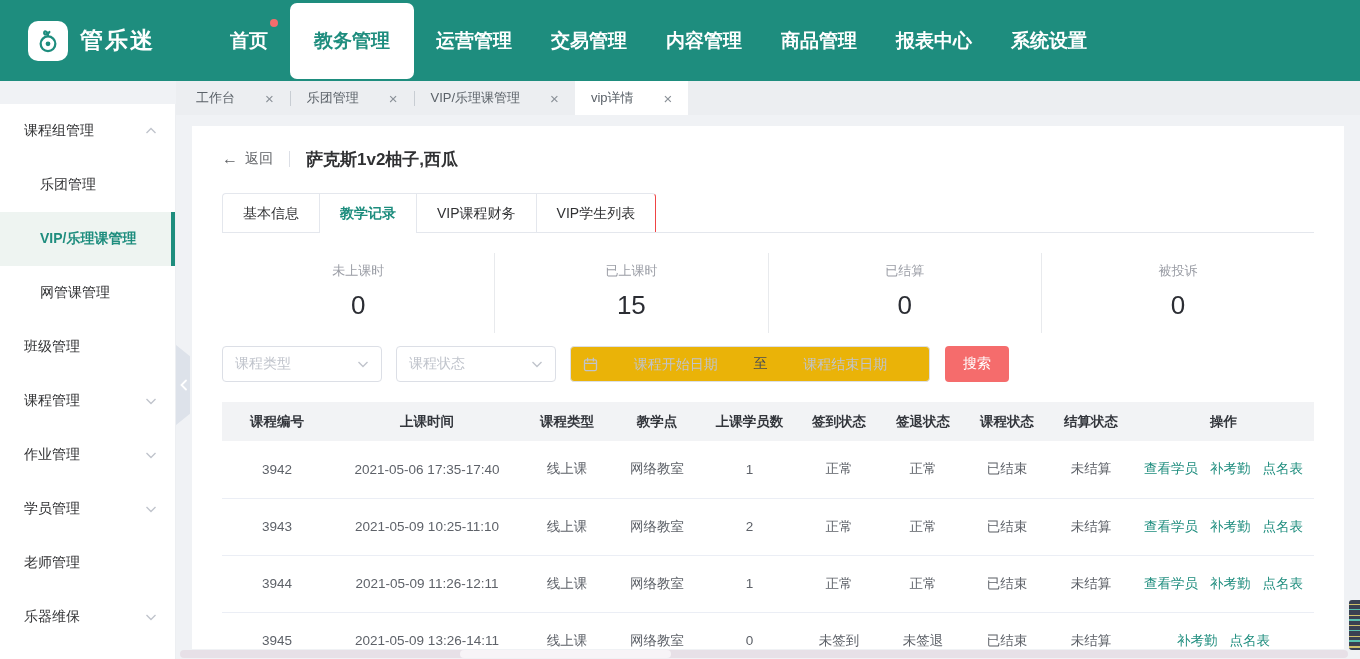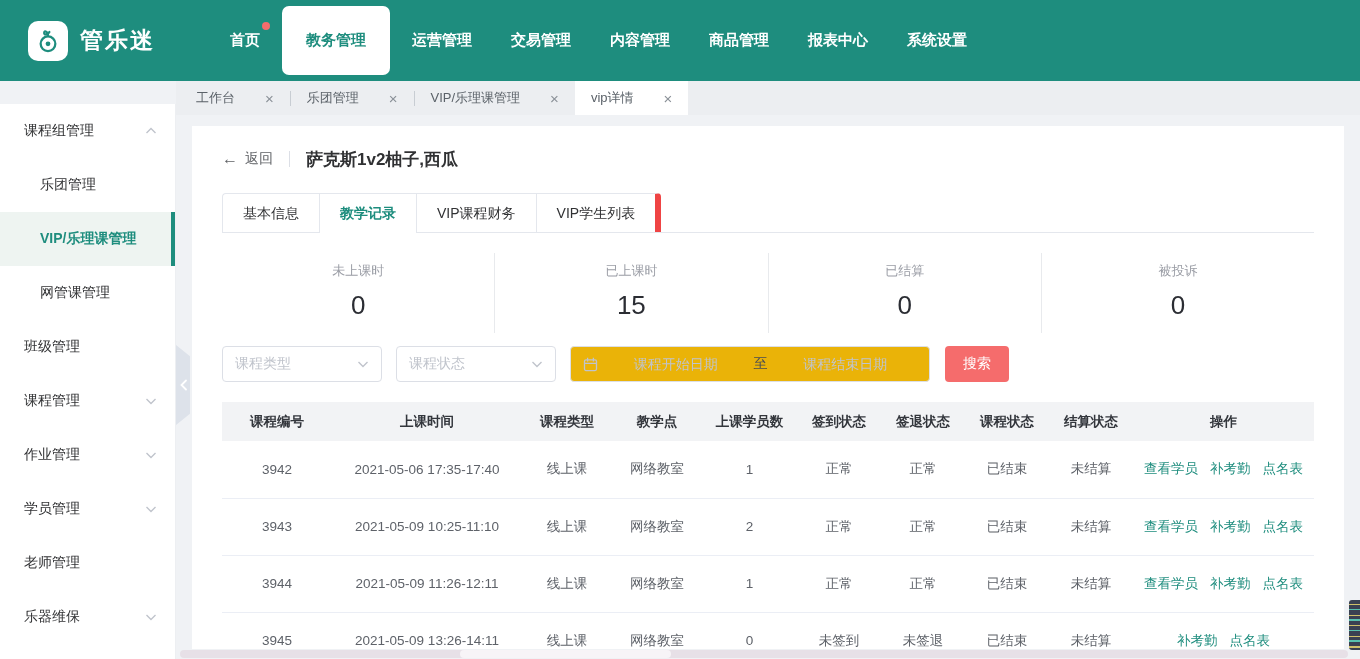--- a/index.html
+++ b/index.html
@@ -8,21 +8,21 @@
     width:1360px; height:659px; overflow:hidden;
     font-family:"Liberation Sans","DejaVu Sans",sans-serif;
     background:#F0F2F5; color:#303133;
   }
   
   .navbar { height:81px; background:#1E8D7E; display:flex; align-items:center; padding:0 26px 0 28px; }
   .brand { display:flex; align-items:center; gap:12px; }
   .logo { width:40px; height:40px; background:#fff; border-radius:10px; display:flex; align-items:center; justify-content:center; flex-shrink:0; }
   .brand-name { color:#fff; font-size:23px; font-weight:700; letter-spacing:2px; }
   .nav-menu { display:flex; align-items:center; margin-left:58px; gap:5px; }
-  .nav-item { position:relative; color:#fff; font-size:15px; font-weight:600; padding:10px 17px; cursor:pointer; white-space:nowrap; }
+  .nav-item { position:relative; color:#fff; font-size:19px; font-weight:600; padding:10px 17px; cursor:pointer; white-space:nowrap; }
   .nav-item.active { background:#fff; color:#1E8D7E; border-radius:7px; padding:25px 24px; }
   .nav-badge { position:absolute; top:1px; right:7px; width:8px; height:8px; border-radius:50%; background:#F56C6C; }
   .nav-right { margin-left:auto; display:flex; align-items:center; gap:20px; }
   .icon-btn { display:flex; align-items:center; cursor:pointer; }
   .avatar { width:38px; height:38px; border-radius:50%; border:2px solid rgba(255,255,255,.95); overflow:hidden; background:#E9EDEC; flex-shrink:0; }
   .user-name { color:#fff; font-size:15px; margin-left:-8px; }
 
   
   .layout { display:flex; height:578px; position:relative; }
   .sidebar { width:176px; background:#fff; flex-shrink:0; overflow:hidden; border-right:1px solid #EDEFF2;margin-top:23px; }
@@ -46,21 +46,21 @@
   .back-row { display:flex; align-items:center; height:26px; }
   .back-btn { display:flex; align-items:center; gap:7px; color:#606266; font-size:14px; cursor:pointer; }
   .back-arrow { font-size:16px; line-height:1; }
   .back-divider { width:1px; height:16px; background:#DCDFE6; margin:0 16px; }
   .page-title { font-size:17px; font-weight:700; color:#303133; }
 
   .subtabs { display:flex; margin-top:21px; border-bottom:1px solid #E4E7ED; }
   .subtab { height:39px; line-height:38px; padding:0 20px; font-size:14px; color:#303133; background:#fff;
     border:1px solid #E4E7ED; border-bottom:none; border-right:none; cursor:pointer; position:relative; }
   .subtab:first-child { border-top-left-radius:4px; }
-  .subtab:last-of-type { border-right:6px solid #ef4444; border-top-right-radius:4px; }
+  .subtab:last-of-type { border-right:1px solid #ef4444; border-top-right-radius:4px; }
   .subtab.active { color:#1E8D7E; font-weight:600; }
   .subtab.active::after { content:""; position:absolute; left:0; right:0; bottom:-1px; height:1px; background:#fff; }
 
   .stats { display:flex; margin-top:20px; }
   .stat { flex:1; text-align:center; padding:9px 0 12px; border-right:1px solid #E8EAED; }
   .stat:last-child { border-right:none; }
   .stat-label { font-size:13px; color:#9A9DA5; }
   .stat-value { font-size:26px; color:#2B2D33; margin-top:10px; }
 
   .filters { display:flex; margin-top:13px; gap:14px; align-items:center; }

